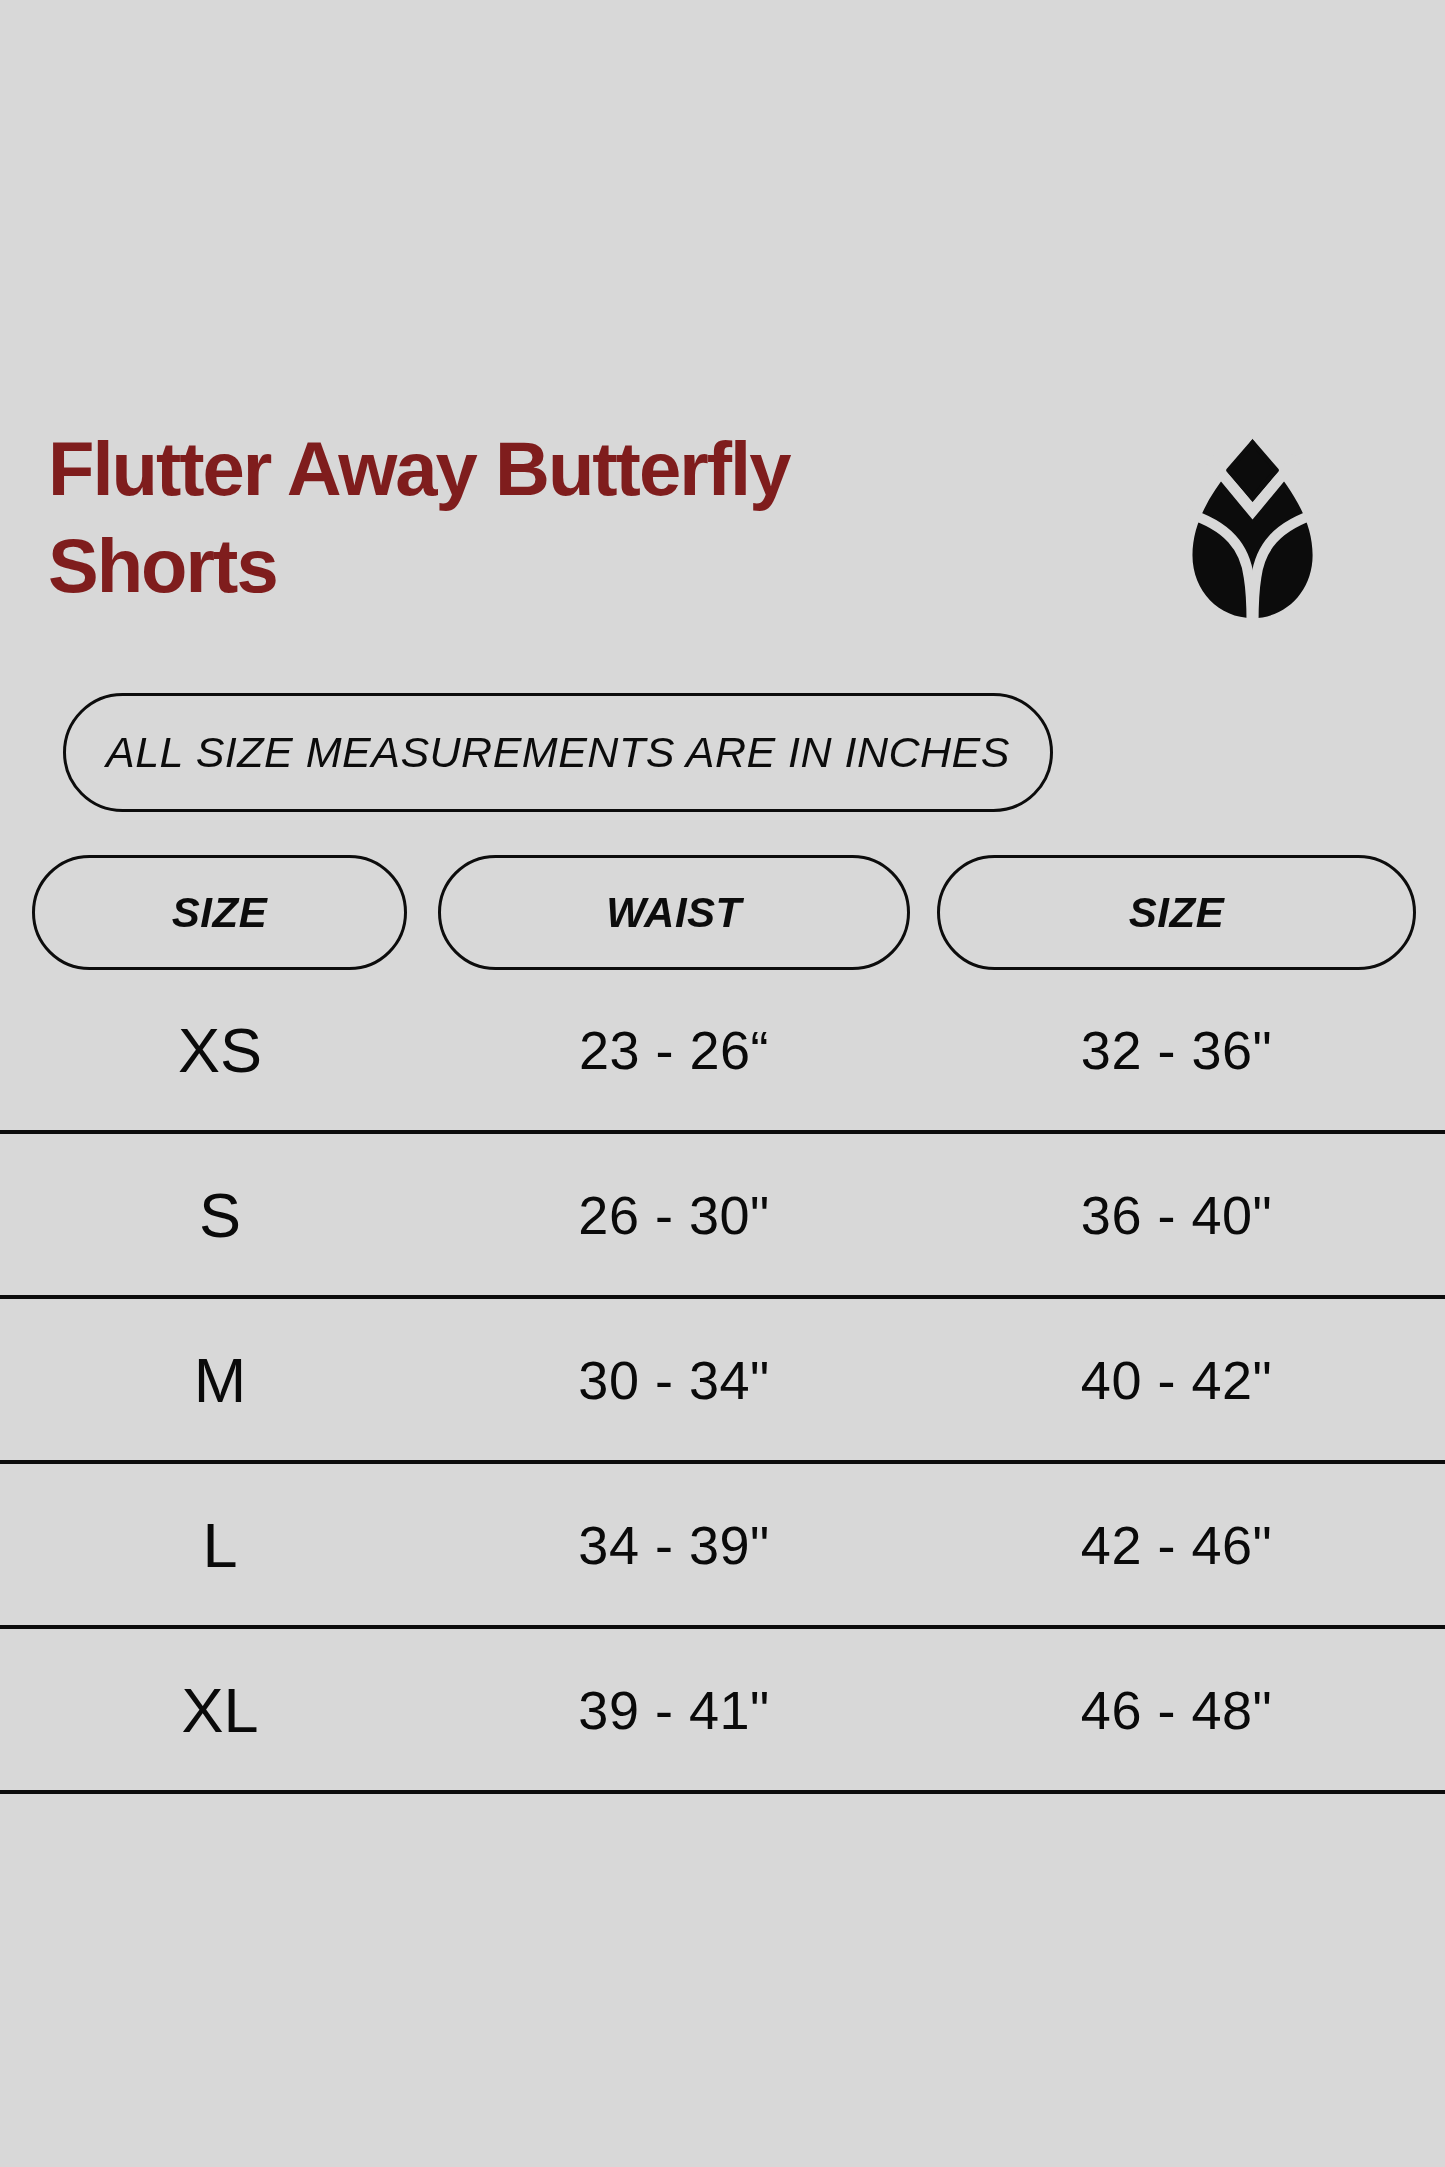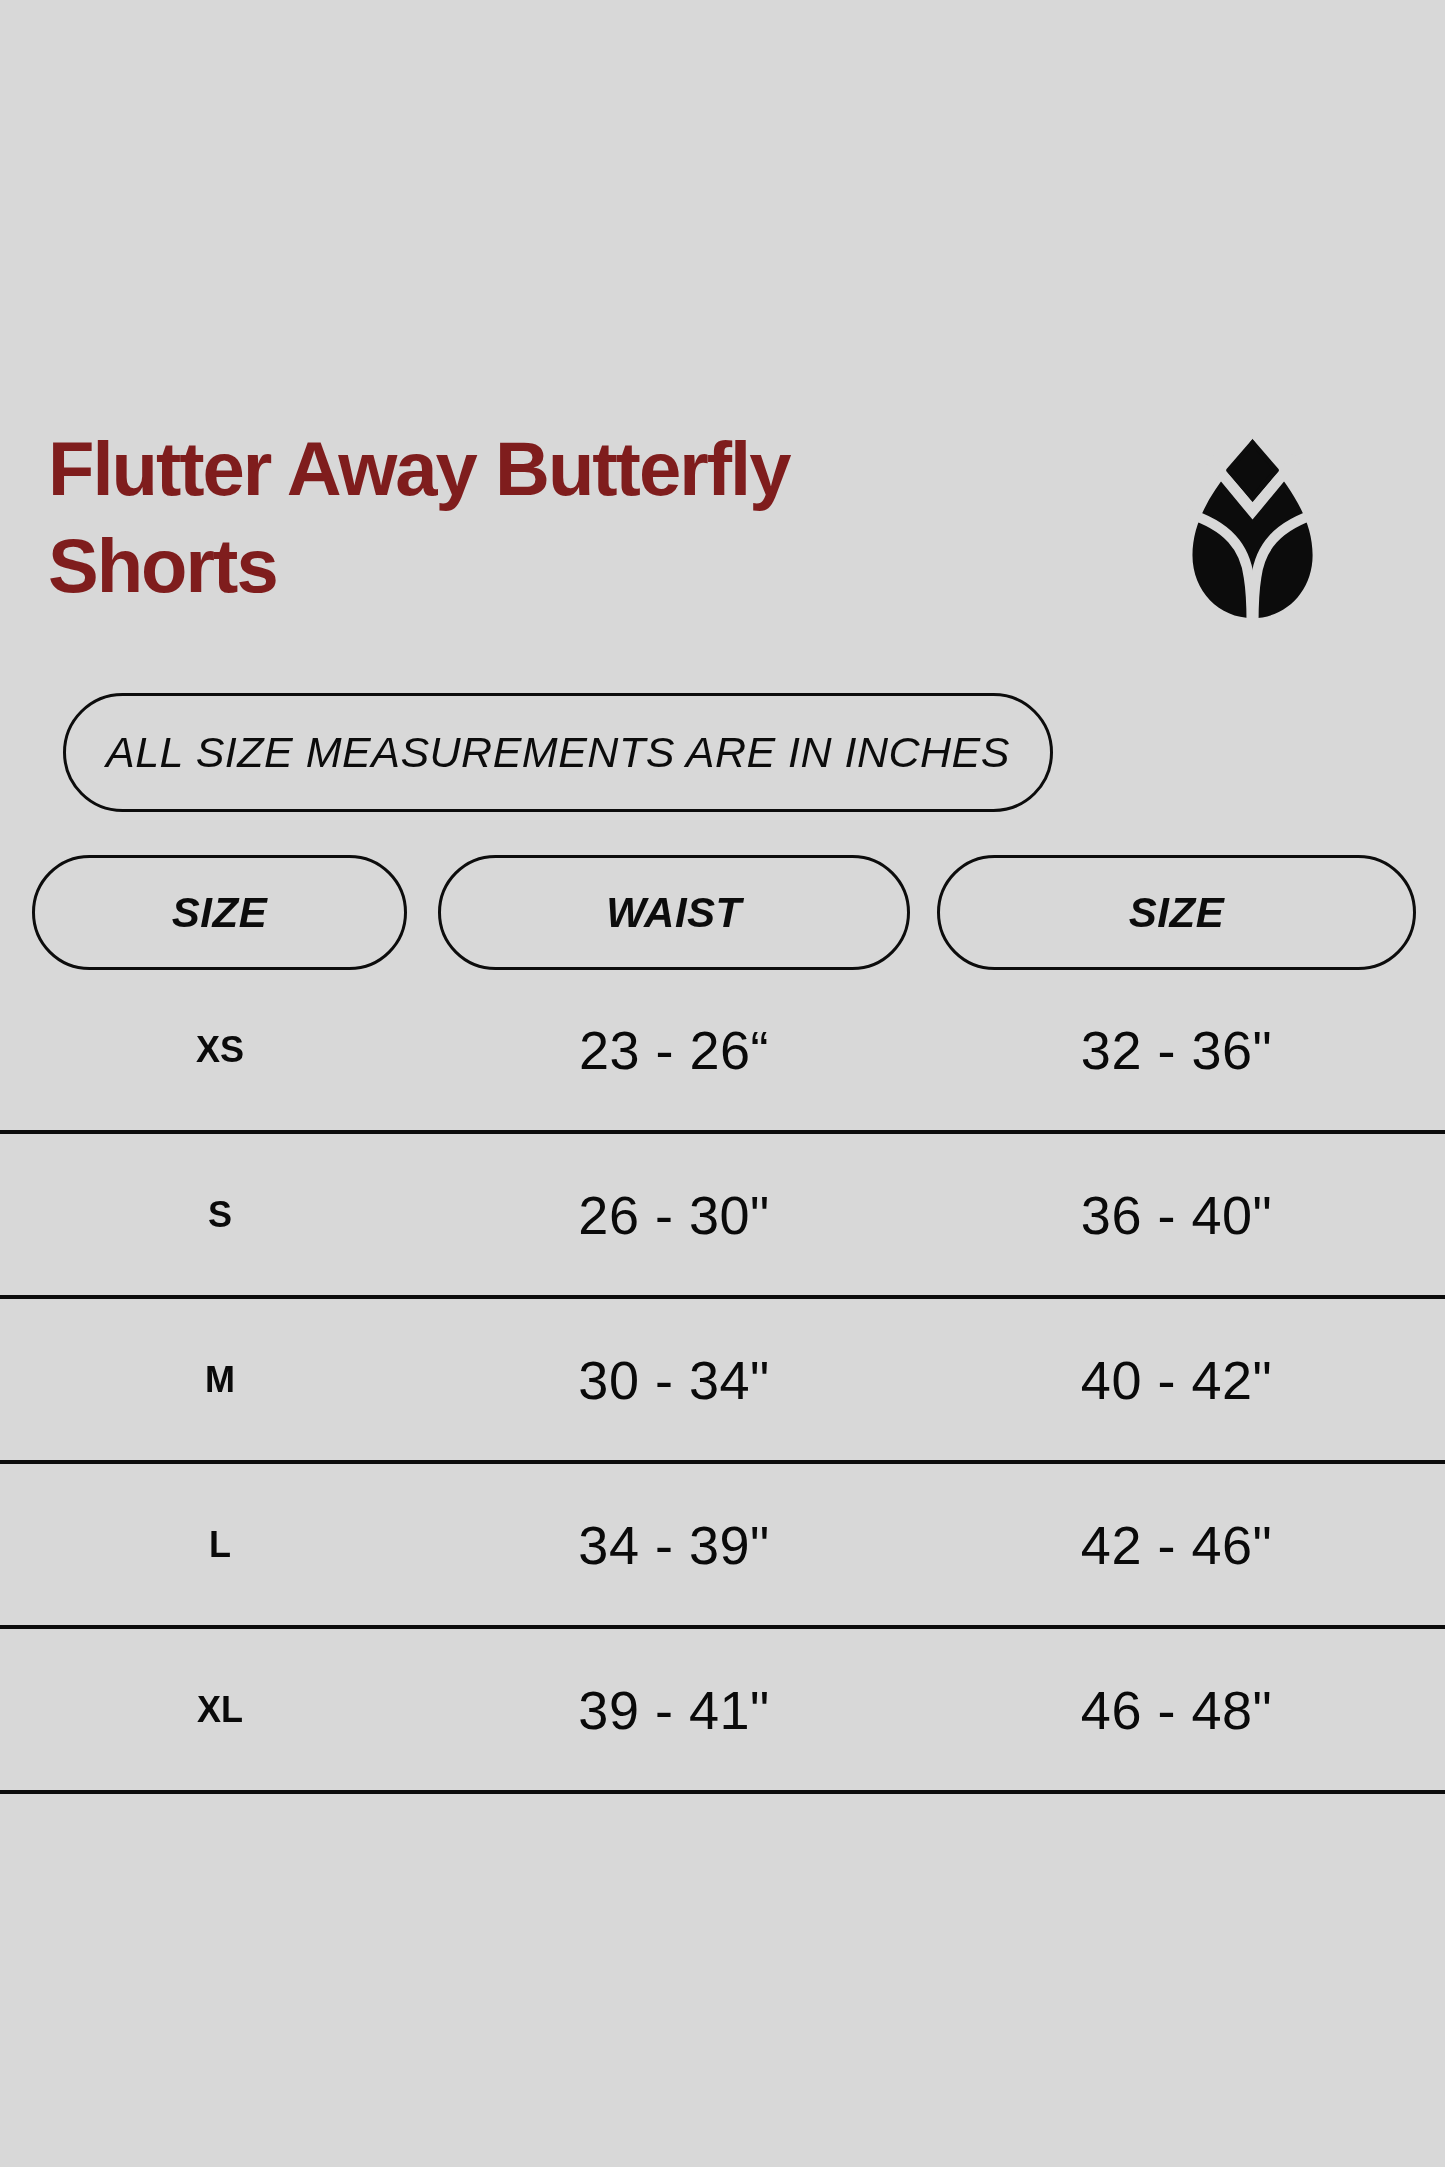--- a/index.html
+++ b/index.html
@@ -72,22 +72,22 @@
     border-bottom:4px solid var(--ink);
   }
   .cell{
     text-align:center;
     font-size:54px;
     font-weight:400;
     letter-spacing:.5px;
     color:#0a0a0a;
   }
   .cell.size{
-    font-size:36px;
-    font-weight:700;
+    font-size:63px;
+    font-weight:400;
     letter-spacing:0;
   }
 </style>
 </head>
 <body>
 
 <div class="page">
 
   <h1 class="title">Flutter Away Butterfly Shorts</h1>
 

